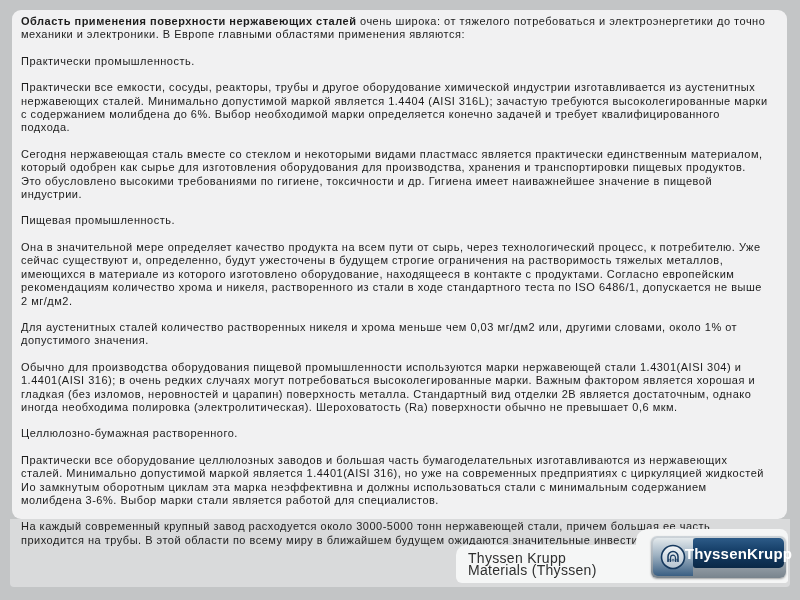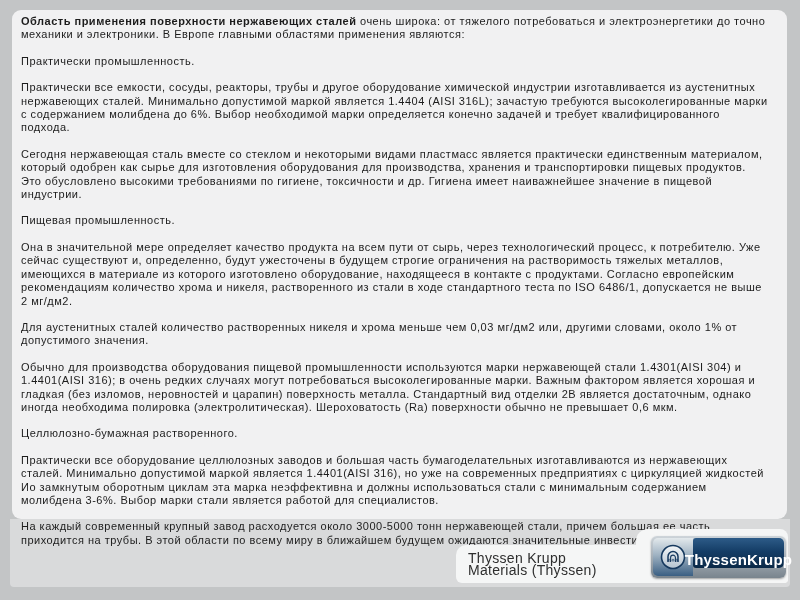--- a/index.html
+++ b/index.html
@@ -51,21 +51,21 @@
     border-radius:5px 0 0 5px;
     background:linear-gradient(180deg,#e3e9ec 0%,#9fb2c2 45%,#3a5f83 100%);
   }
   .tk-emblem {
     position:absolute; left:7px; top:6px; width:26px; height:26px;
   }
   .tk-navy {
     position:absolute; left:42px; top:2px; right:2px; height:30px;
     border-radius:3px 5px 5px 3px;
     background:linear-gradient(180deg,#2d5b88 0%,#143d66 45%,#0b2947 100%);
-    display:flex; align-items:flex-end; justify-content:center;
+    display:flex; align-items:center; justify-content:center;
   }
   .tk-logo-text {
     color:#ffffff; font-weight:bold; font-size:15px; letter-spacing:0.2px;
   }
 </style>
 </head>
 <body>
 
 <div class="footer-band"></div>
 

